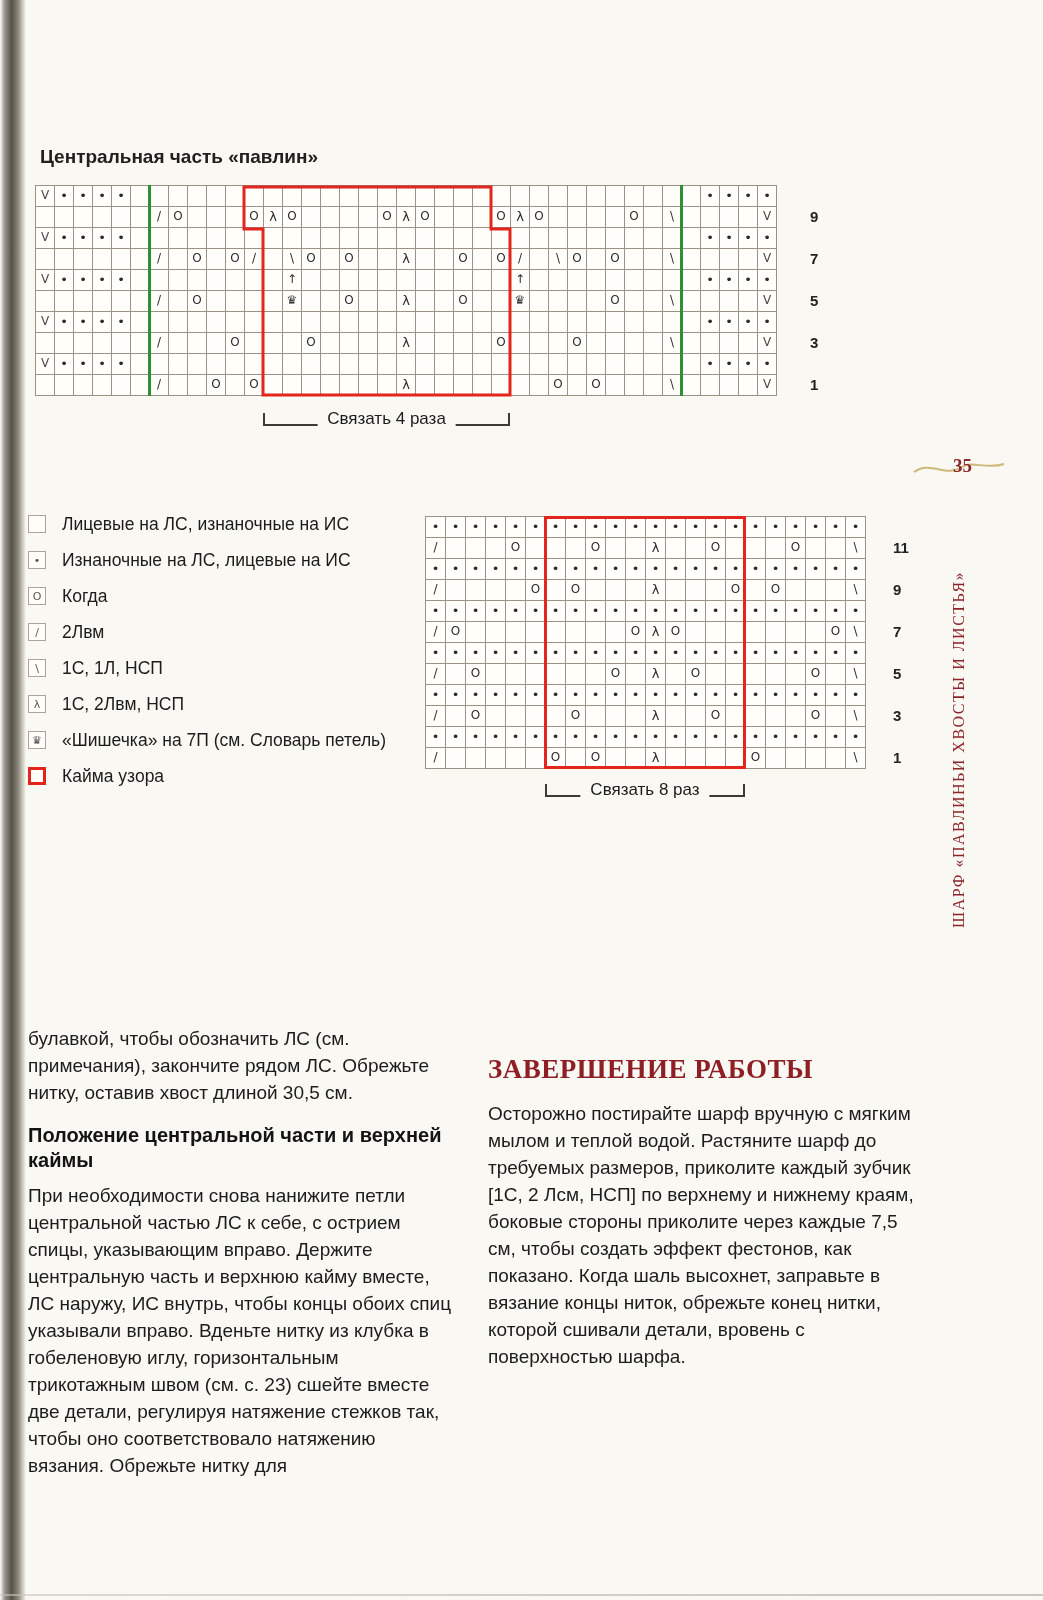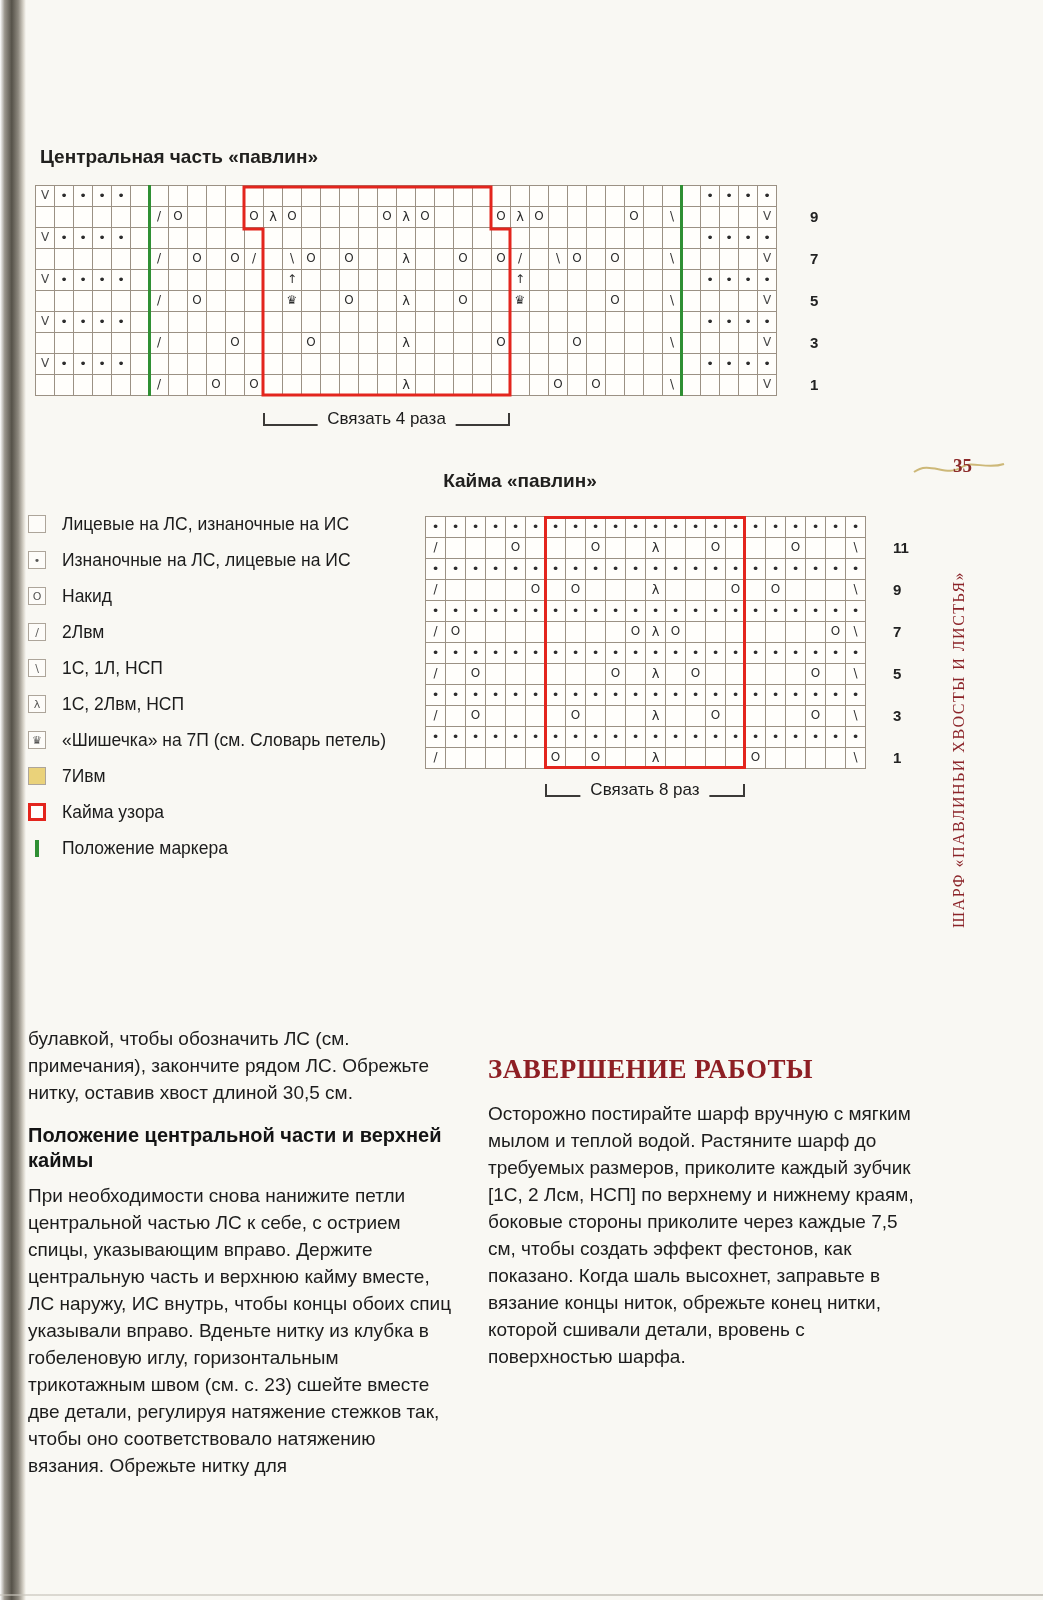--- a/index.html
+++ b/index.html
@@ -480,62 +480,53 @@
     <div class="bracket">
       <span class="bracket-caption">Связать 4 раза</span>
     </div>
   </div>
 
   <svg class="flourish" width="95" height="22">
     <path d="M2,14 C18,2 34,20 50,9 C60,2 74,12 92,6" fill="none" stroke="#c6ad62" stroke-width="2" opacity="0.85"></path>
   </svg>
   <div class="page-num">35</div>
 
-  <div class="chart2-title">Кайма «павлин»</div>
 
   <div class="legend" id="legend-list">
       <div class="legend-item">
         <span class="legend-icon icon-blank"></span>
         <span class="legend-label">Лицевые на ЛС, изнаночные на ИС</span>
       </div>
       <div class="legend-item">
         <span class="legend-icon icon-dot">•</span>
         <span class="legend-label">Изнаночные на ЛС, лицевые на ИС</span>
       </div>
       <div class="legend-item">
         <span class="legend-icon icon-O">O</span>
-        <span class="legend-label">Накид</span>
+        <span class="legend-label">Когда</span>
       </div>
       <div class="legend-item">
         <span class="legend-icon icon-slash">/</span>
         <span class="legend-label">2Лвм</span>
       </div>
       <div class="legend-item">
         <span class="legend-icon icon-backslash">\</span>
         <span class="legend-label">1С, 1Л, НСП</span>
       </div>
       <div class="legend-item">
         <span class="legend-icon icon-lambda">λ</span>
         <span class="legend-label">1С, 2Лвм, НСП</span>
       </div>
       <div class="legend-item">
         <span class="legend-icon icon-bobble">♛</span>
         <span class="legend-label">«Шишечка» на 7П (см. Словарь петель)</span>
       </div>
       <div class="legend-item">
-        <span class="legend-icon icon-yellow"></span>
-        <span class="legend-label">7Ивм</span>
-      </div>
-      <div class="legend-item">
         <span class="legend-icon icon-repeat"></span>
         <span class="legend-label">Кайма узора</span>
-      </div>
-      <div class="legend-item">
-        <span class="legend-icon icon-marker"></span>
-        <span class="legend-label">Положение маркера</span>
       </div>
     </div>
 
   <div class="chart-wrap" id="chart2">
     <div class="grid" id="grid2" style="grid-template-columns: repeat(22, 20px);">
         <div class="cell s-dot" style="height: 21px; line-height: 19px;">•</div>
         <div class="cell s-dot" style="height: 21px; line-height: 19px;">•</div>
         <div class="cell s-dot" style="height: 21px; line-height: 19px;">•</div>
         <div class="cell s-dot" style="height: 21px; line-height: 19px;">•</div>
         <div class="cell s-dot" style="height: 21px; line-height: 19px;">•</div>

